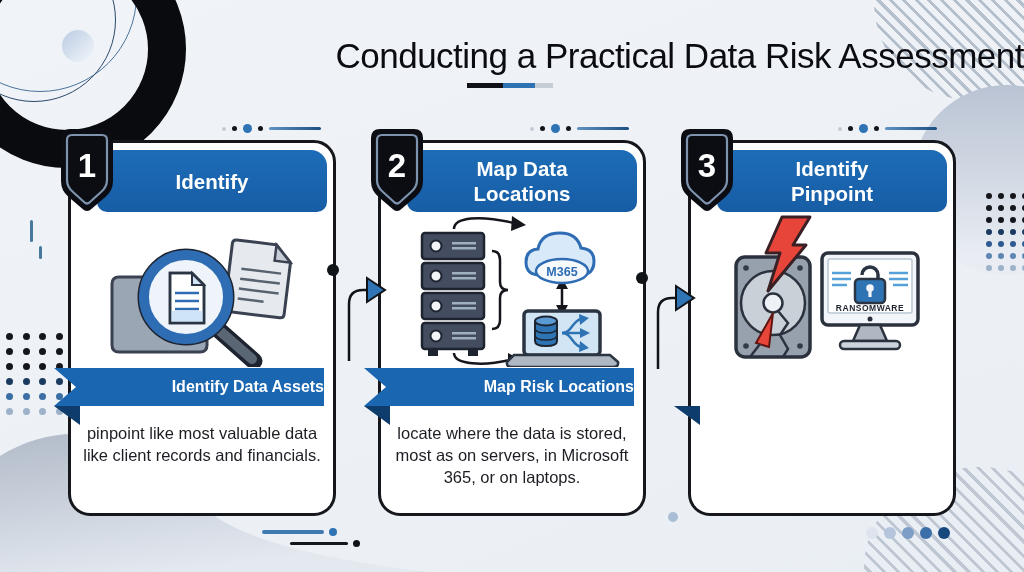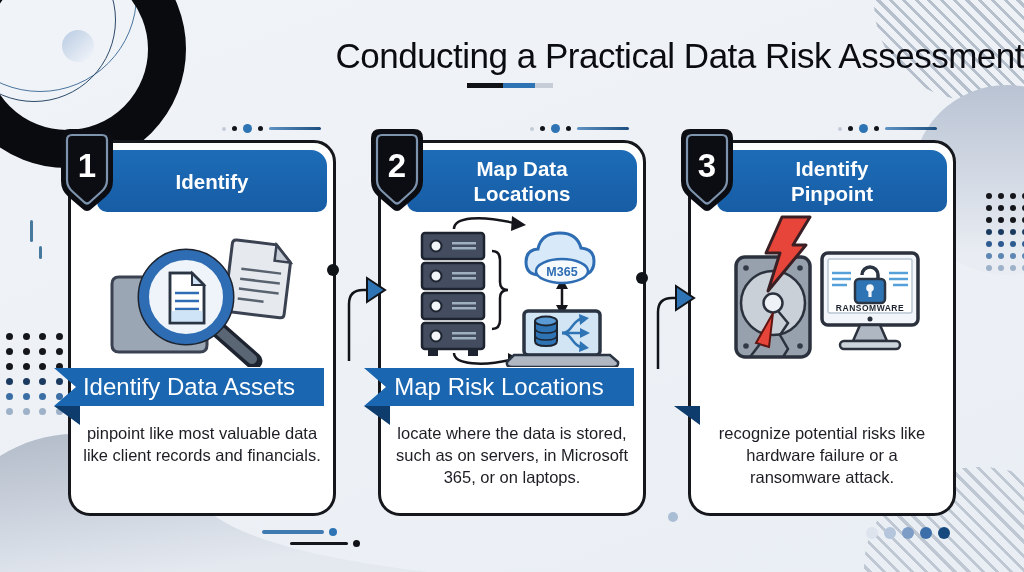--- a/index.html
+++ b/index.html
@@ -39,21 +39,21 @@
   .card{position:absolute;top:140px;width:262px;height:370px;background:#ffffff;
     border:3px solid #15171c;border-radius:22px;}
   .card-header{position:absolute;left:26px;right:6px;top:7px;height:62px;
     background:linear-gradient(180deg,#1d6cb7,#175da5);border-radius:8px 16px 10px 10px;
     display:flex;flex-direction:column;align-items:center;justify-content:center;
     color:#fff;font-size:20.5px;font-weight:700;line-height:1.22;text-align:center;}
   .badge{position:absolute;left:-13px;top:-15px;width:58px;height:86px;}
   .icon-svg{position:absolute;left:3px;top:72px;}
   .ribbon{position:absolute;left:-17px;top:225px;width:270px;height:38px;background:#1a66b0;
     clip-path:polygon(0 0,100% 0,100% 100%,0 100%,22px 50%);
-    color:#fff;font-size:24px;font-weight:400;text-align:center;line-height:38px;}
+    color:#fff;font-size:16px;font-weight:700;text-align:right;line-height:38px;}
   .ribbon-fold{position:absolute;left:-17px;top:263px;width:26px;height:19px;background:#0d3c6d;
     clip-path:polygon(0 0,100% 0,100% 100%);}
   .card-desc{position:absolute;left:10px;right:10px;top:280px;text-align:center;
     font-size:16.5px;line-height:1.33;color:#1c1e24;}
   
   .connector{position:absolute;width:64px;height:110px;}
   
   .dot{border-radius:50%;display:block;}
   .grid-left{position:absolute;left:6px;top:333px;display:grid;
     grid-template-columns:repeat(6,7px);gap:8px 9.5px;}
@@ -325,21 +325,21 @@
         <g fill="#2e74b5">
           <polygon points="195,99 205,103 196,110"></polygon>
           <polygon points="196,113 206,118 196,123"></polygon>
           <polygon points="196,126 205,133 195,137"></polygon>
         </g>
         <path d="M130,140 h96 l8,7 q1,5 -5,5 H128 q-6,0 -5,-5 Z" fill="#aeb7c2" stroke="#2b3442" stroke-width="2.5"></path>
       </g>
     </svg>
     <div class="ribbon-fold"></div>
     <div class="ribbon">Map Risk Locations</div>
-    <div class="card-desc">locate where the data is stored, such as on servers, in Microsoft 365, or on laptops.</div>
+    <div class="card-desc">locate where the data is stored, most as on servers, in Microsoft 365, or on laptops.</div>
   </div>
 
   <div class="card" style="left:688px;">
     <div class="card-header">
       <span>Identify</span>
       <span>Pinpoint</span>
     </div>
     <svg class="badge" viewBox="0 0 58 86">
       <path d="M4 10 Q4 2 12 2 L46 2 Q54 2 54 10 L54 53 Q54 62 47 68 L33 80 Q29 84 25 80 L11 68 Q4 62 4 53 Z" fill="#0b0d12" stroke="#0b0d12" stroke-width="2"></path>
       <path d="M9 12 Q9 7 14 7 L44 7 Q49 7 49 12 L49 52 Q49 59 43 64 L32 74 Q29 77 26 74 L15 64 Q9 59 9 52 Z" fill="none" stroke="#7e93ad" stroke-width="2.2"></path>
@@ -379,21 +379,20 @@
           <circle cx="176" cy="73" r="3.8" fill="#f2f5f9"></circle>
           <rect x="174.4" y="75" width="3.2" height="7" fill="#f2f5f9"></rect>
         </g>
         <text x="176" y="95.5" text-anchor="middle" font-size="8.5" font-weight="bold" letter-spacing="0.5" fill="#1d2430">RANSOMWARE</text>
         <circle cx="176" cy="104" r="2.5" fill="#2b323e"></circle>
         <path d="M166,110 h20 l7,16 h-34 z" fill="#aeb7c2" stroke="#2b323e" stroke-width="2.5"></path>
         <rect x="146" y="126" width="60" height="8" rx="4" fill="#cdd4dc" stroke="#2b323e" stroke-width="2.5"></rect>
       </g>
     </svg>
     <div class="ribbon-fold"></div>
-    <div class="card-desc">recognize potential risks like hardware failure or a ransomware attack.</div>
   </div>
 
   <svg class="connector" style="left:327px;top:256px;" viewBox="0 0 64 110">
     <circle cx="6" cy="14" r="6" fill="#101318"></circle>
     <path d="M22 105 L22 48 Q22 34 36 34 L40 34" fill="none" stroke="#101318" stroke-width="2.5"></path>
     <polygon points="40,22 40,46 58,34" fill="#2f74b4" stroke="#101318" stroke-width="2"></polygon>
   </svg>
   <svg class="connector" style="left:636px;top:264px;" viewBox="0 0 64 110">
     <circle cx="6" cy="14" r="6" fill="#101318"></circle>
     <path d="M22 105 L22 48 Q22 34 36 34 L40 34" fill="none" stroke="#101318" stroke-width="2.5"></path>

